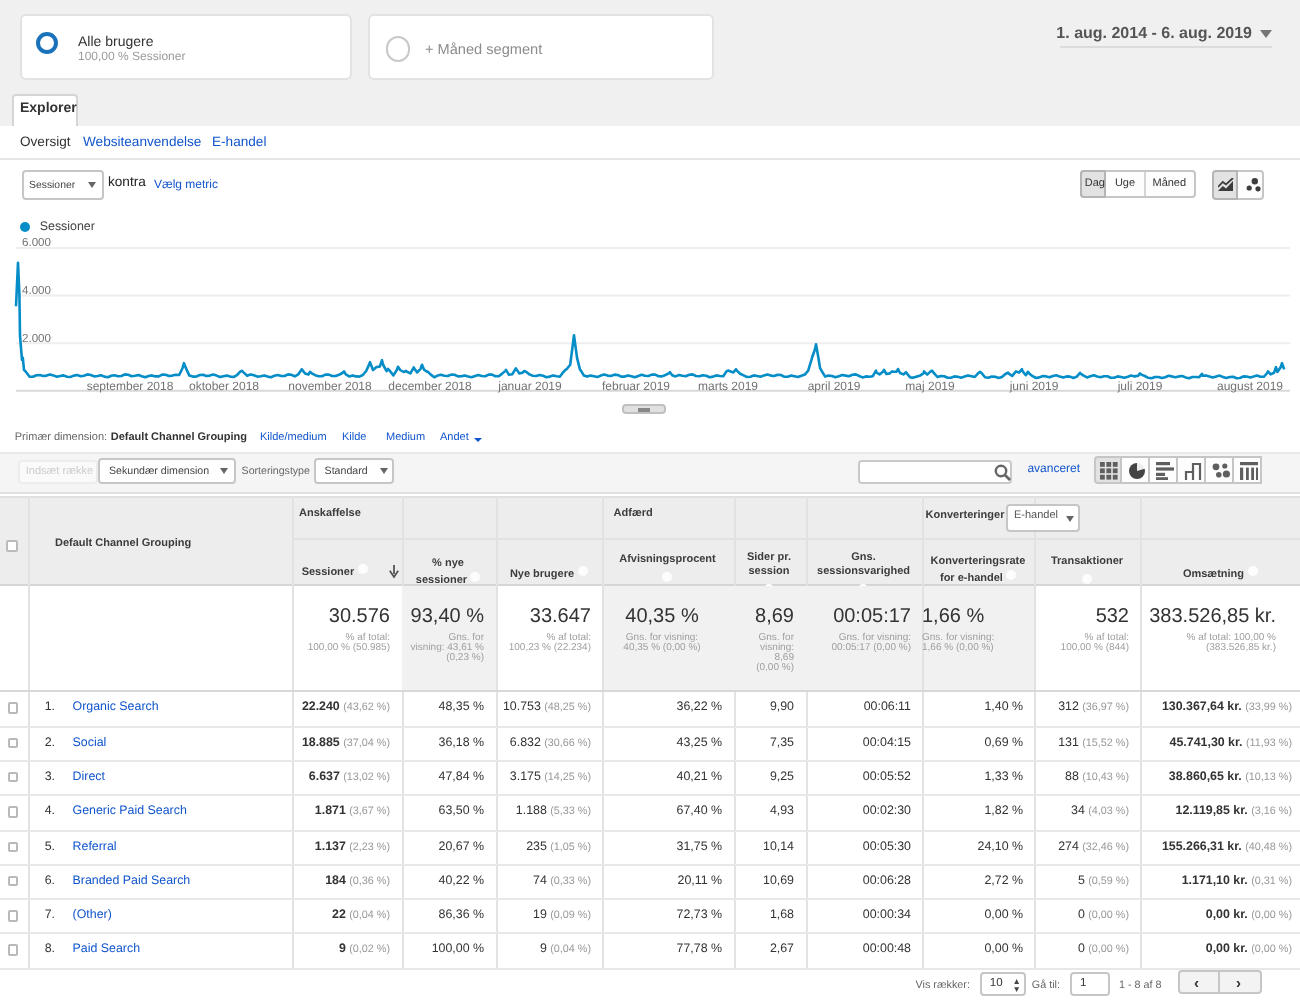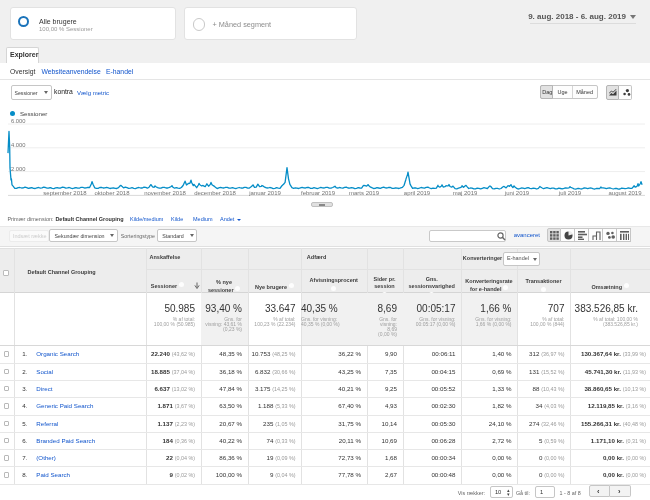--- a/index.html
+++ b/index.html
@@ -10,21 +10,21 @@
 </style></head><body>
 
 <div class="a" style="left:0;top:0;width:650px;height:63px;background:#f0f0f0;"></div>
 <div class="a" style="left:10px;top:7px;width:166px;height:33px;background:#fff;border:1px solid #e2e2e2;border-radius:3px;"></div>
 <div class="a" style="left:17.5px;top:15.5px;width:11px;height:11px;border:2.5px solid #1a73ba;border-radius:50%;background:#fff;"></div>
 <div class="a" style="left:39px;top:17.8px;font-size:7px;color:#333;">Alle brugere</div>
 <div class="a" style="left:39px;top:26.3px;font-size:6px;color:#9a9a9a;">100,00 % Sessioner</div>
 <div class="a" style="left:184px;top:7px;width:173px;height:33px;background:#fff;border:1px solid #e2e2e2;border-radius:3px;"></div>
 <div class="a" style="left:192.5px;top:18px;width:12.5px;height:12.5px;border:1.3px solid #c9c9c9;border-radius:50%;background:#fff;"></div>
 <div class="a" style="left:212.5px;top:19.8px;font-size:7.3px;color:#8c8c8c;">+ Måned segment</div>
-<div class="a" style="left:412px;top:11.5px;width:214px;font-size:8px;color:#555;font-weight:bold;text-align:right;">9. aug. 2018 - 6. aug. 2019</div>
+<div class="a" style="left:412px;top:11.5px;width:214px;font-size:8px;color:#555;font-weight:bold;text-align:right;">1. aug. 2014 - 6. aug. 2019</div>
 <div class="a" style="left:629.5px;top:15px;width:0;height:0;border-left:3.5px solid transparent;border-right:3.5px solid transparent;border-top:4px solid #757575;"></div>
 <div class="a" style="left:530px;top:23.4px;width:106px;height:1px;background:#dcdcdc;"></div>
 
 <div class="a" style="left:5.5px;top:46.9px;width:33.5px;height:16.1px;background:#fff;border:1px solid #d5d5d5;border-bottom:none;border-radius:2px 2px 0 0;"></div>
 <div class="a" style="left:10px;top:51.3px;font-size:7px;font-weight:bold;color:#333;">Explorer</div>
 <div class="a" style="left:0;top:63px;width:650px;height:437px;background:#fff;"></div>
 
 <div class="a" style="left:10px;top:67.5px;font-size:6.8px;color:#333;">Oversigt</div>
 <div class="a" style="left:41.5px;top:67.5px;font-size:6.8px;"><span class="lnk">Websiteanvendelse</span></div>
 <div class="a" style="left:106px;top:67.5px;font-size:6.8px;"><span class="lnk">E-handel</span></div>
@@ -196,49 +196,49 @@
 <div class="a" style="left:517px;top:278.3px;width:53px;text-align:center;font-size:5.5px;font-weight:bold;color:#3c3c3c;line-height:7px;">Transaktioner</div>
 <div class="a" style="left:540.5px;top:287.3px;width:5px;height:5px;border-radius:50%;background:#fdfdfd;"></div>
 <div class="a" style="left:570px;top:283.3px;width:80px;text-align:center;font-size:5.5px;font-weight:bold;color:#3c3c3c;line-height:7px;">Omsætning <span class="q"></span></div>
 <div class="a" style="left:201px;top:293.3px;width:46.5px;height:52px;background:#f1f1f1;"></div>
 <div class="a" style="left:301.5px;top:293.3px;width:65px;height:52px;background:#f1f1f1;"></div>
 <div class="a" style="left:367px;top:293.3px;width:35.5px;height:52px;background:#f1f1f1;"></div>
 <div class="a" style="left:403px;top:293.3px;width:58px;height:52px;background:#f1f1f1;"></div>
 <div class="a" style="left:461.5px;top:293.3px;width:55.5px;height:52px;background:#f1f1f1;"></div>
 <div class="a" style="left:0;top:345.3px;width:650px;height:1px;background:#d8d8d8;"></div>
 <div class="a" style="left:146px;top:303.8px;width:49px;text-align:right;">
-    <div style="font-size:10px;color:#333;line-height:10.5px;">50.985</div>
+    <div style="font-size:10px;color:#333;line-height:10.5px;">30.576</div>
     <div style="font-size:5px;color:#9e9e9e;line-height:5.15px;margin-top:2.5px;">% af total:<br>100,00 % (50.985)</div>
   </div>
 <div class="a" style="left:200.5px;top:303.8px;width:41.5px;text-align:right;">
     <div style="font-size:10px;color:#333;line-height:10.5px;">93,40 %</div>
     <div style="font-size:5px;color:#9e9e9e;line-height:5.15px;margin-top:2.5px;">Gns. for<br>visning: 43,61 %<br>(0,23 %)</div>
   </div>
 <div class="a" style="left:247.5px;top:303.8px;width:48px;text-align:right;">
     <div style="font-size:10px;color:#333;line-height:10.5px;">33.647</div>
     <div style="font-size:5px;color:#9e9e9e;line-height:5.15px;margin-top:2.5px;">% af total:<br>100,23 % (22.234)</div>
   </div>
-<div class="a" style="left:301px;top:303.8px;width:60px;text-align:left;">
+<div class="a" style="left:301px;top:303.8px;width:60px;text-align:center;">
     <div style="font-size:10px;color:#333;line-height:10.5px;">40,35 %</div>
     <div style="font-size:5px;color:#9e9e9e;line-height:5.15px;margin-top:2.5px;">Gns. for visning:<br>40,35 % (0,00 %)</div>
   </div>
 <div class="a" style="left:366.5px;top:303.8px;width:30.5px;text-align:right;">
     <div style="font-size:10px;color:#333;line-height:10.5px;">8,69</div>
     <div style="font-size:5px;color:#9e9e9e;line-height:5.15px;margin-top:2.5px;">Gns. for<br>visning:<br>8,69<br>(0,00 %)</div>
   </div>
 <div class="a" style="left:402.5px;top:303.8px;width:53px;text-align:right;">
     <div style="font-size:10px;color:#333;line-height:10.5px;">00:05:17</div>
     <div style="font-size:5px;color:#9e9e9e;line-height:5.15px;margin-top:2.5px;">Gns. for visning:<br>00:05:17 (0,00 %)</div>
   </div>
-<div class="a" style="left:461px;top:303.8px;width:50.5px;text-align:right;">
+<div class="a" style="left:461px;top:303.8px;width:50.5px;">
     <div style="font-size:10px;color:#333;line-height:10.5px;">1,66 %</div>
     <div style="font-size:5px;color:#9e9e9e;line-height:5.15px;margin-top:2.5px;">Gns. for visning:<br>1,66 % (0,00 %)</div>
   </div>
 <div class="a" style="left:517px;top:303.8px;width:47.5px;text-align:right;">
-    <div style="font-size:10px;color:#333;line-height:10.5px;">707</div>
+    <div style="font-size:10px;color:#333;line-height:10.5px;">532</div>
     <div style="font-size:5px;color:#9e9e9e;line-height:5.15px;margin-top:2.5px;">% af total:<br>100,00 % (844)</div>
   </div>
 <div class="a" style="left:570px;top:303.8px;width:68px;text-align:right;">
     <div style="font-size:10px;color:#333;line-height:10.5px;">383.526,85 kr.</div>
     <div style="font-size:5px;color:#9e9e9e;line-height:5.15px;margin-top:2.5px;">% af total: 100,00 %<br>(383.526,85 kr.)</div>
   </div>
 <div class="a" style="left:0;top:362.6px;width:650px;height:1px;background:#e7e7e7;"></div>
 <div class="a" style="left:3.5px;top:351.3px;width:5.5px;height:5.5px;border:1px solid #b9b9b9;border-radius:1px;background:#fff;"></div>
 <div class="a" style="left:14px;top:350.3px;width:13.5px;text-align:right;font-size:6.2px;color:#333;">1.</div>
 <div class="a" style="left:36.3px;top:350.3px;font-size:6.2px;"><span class="lnk">Organic Search</span></div>

